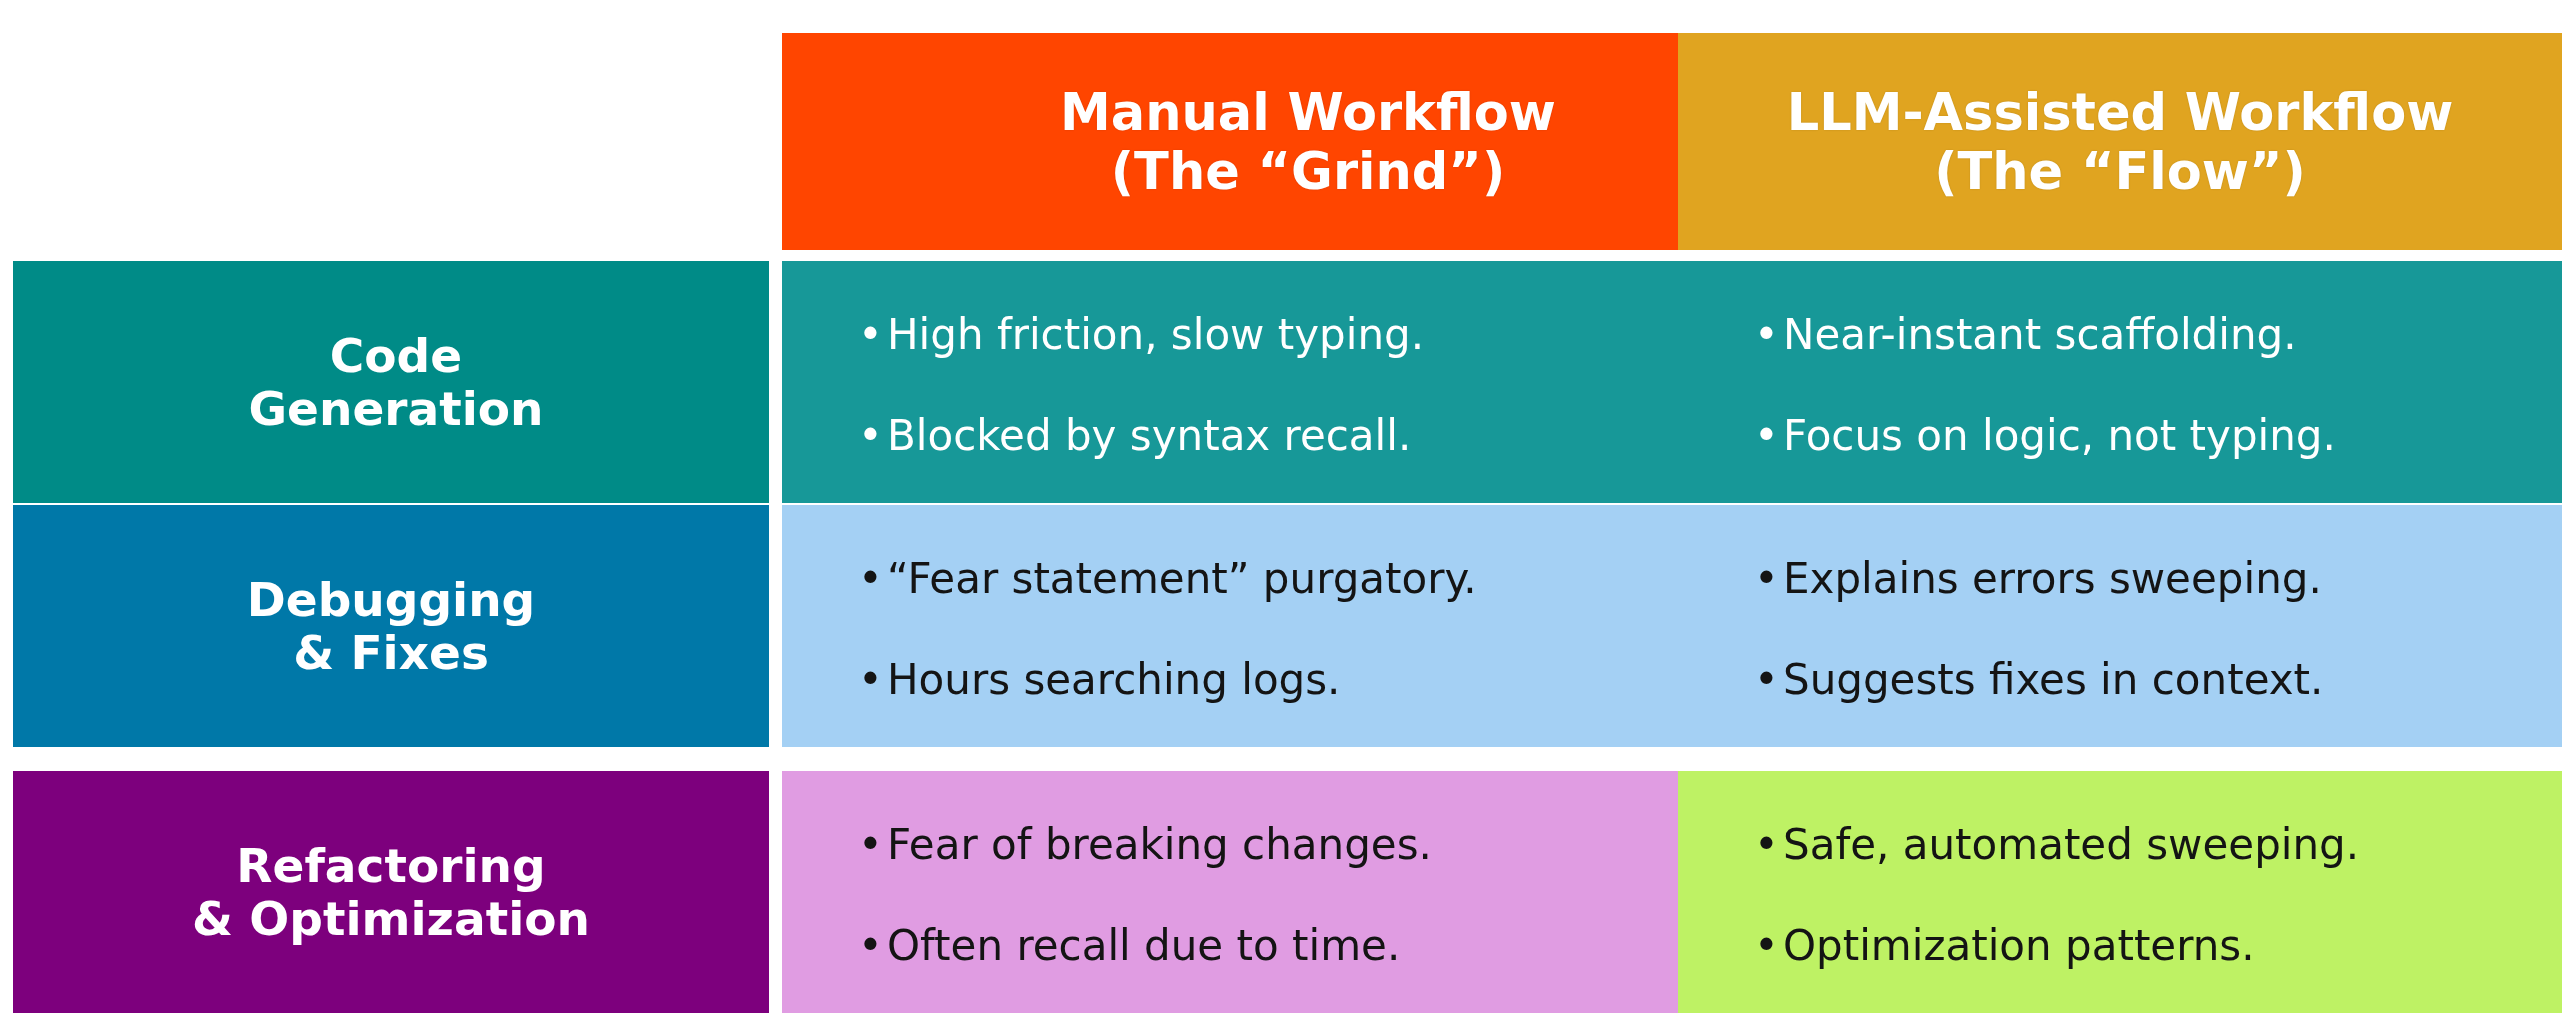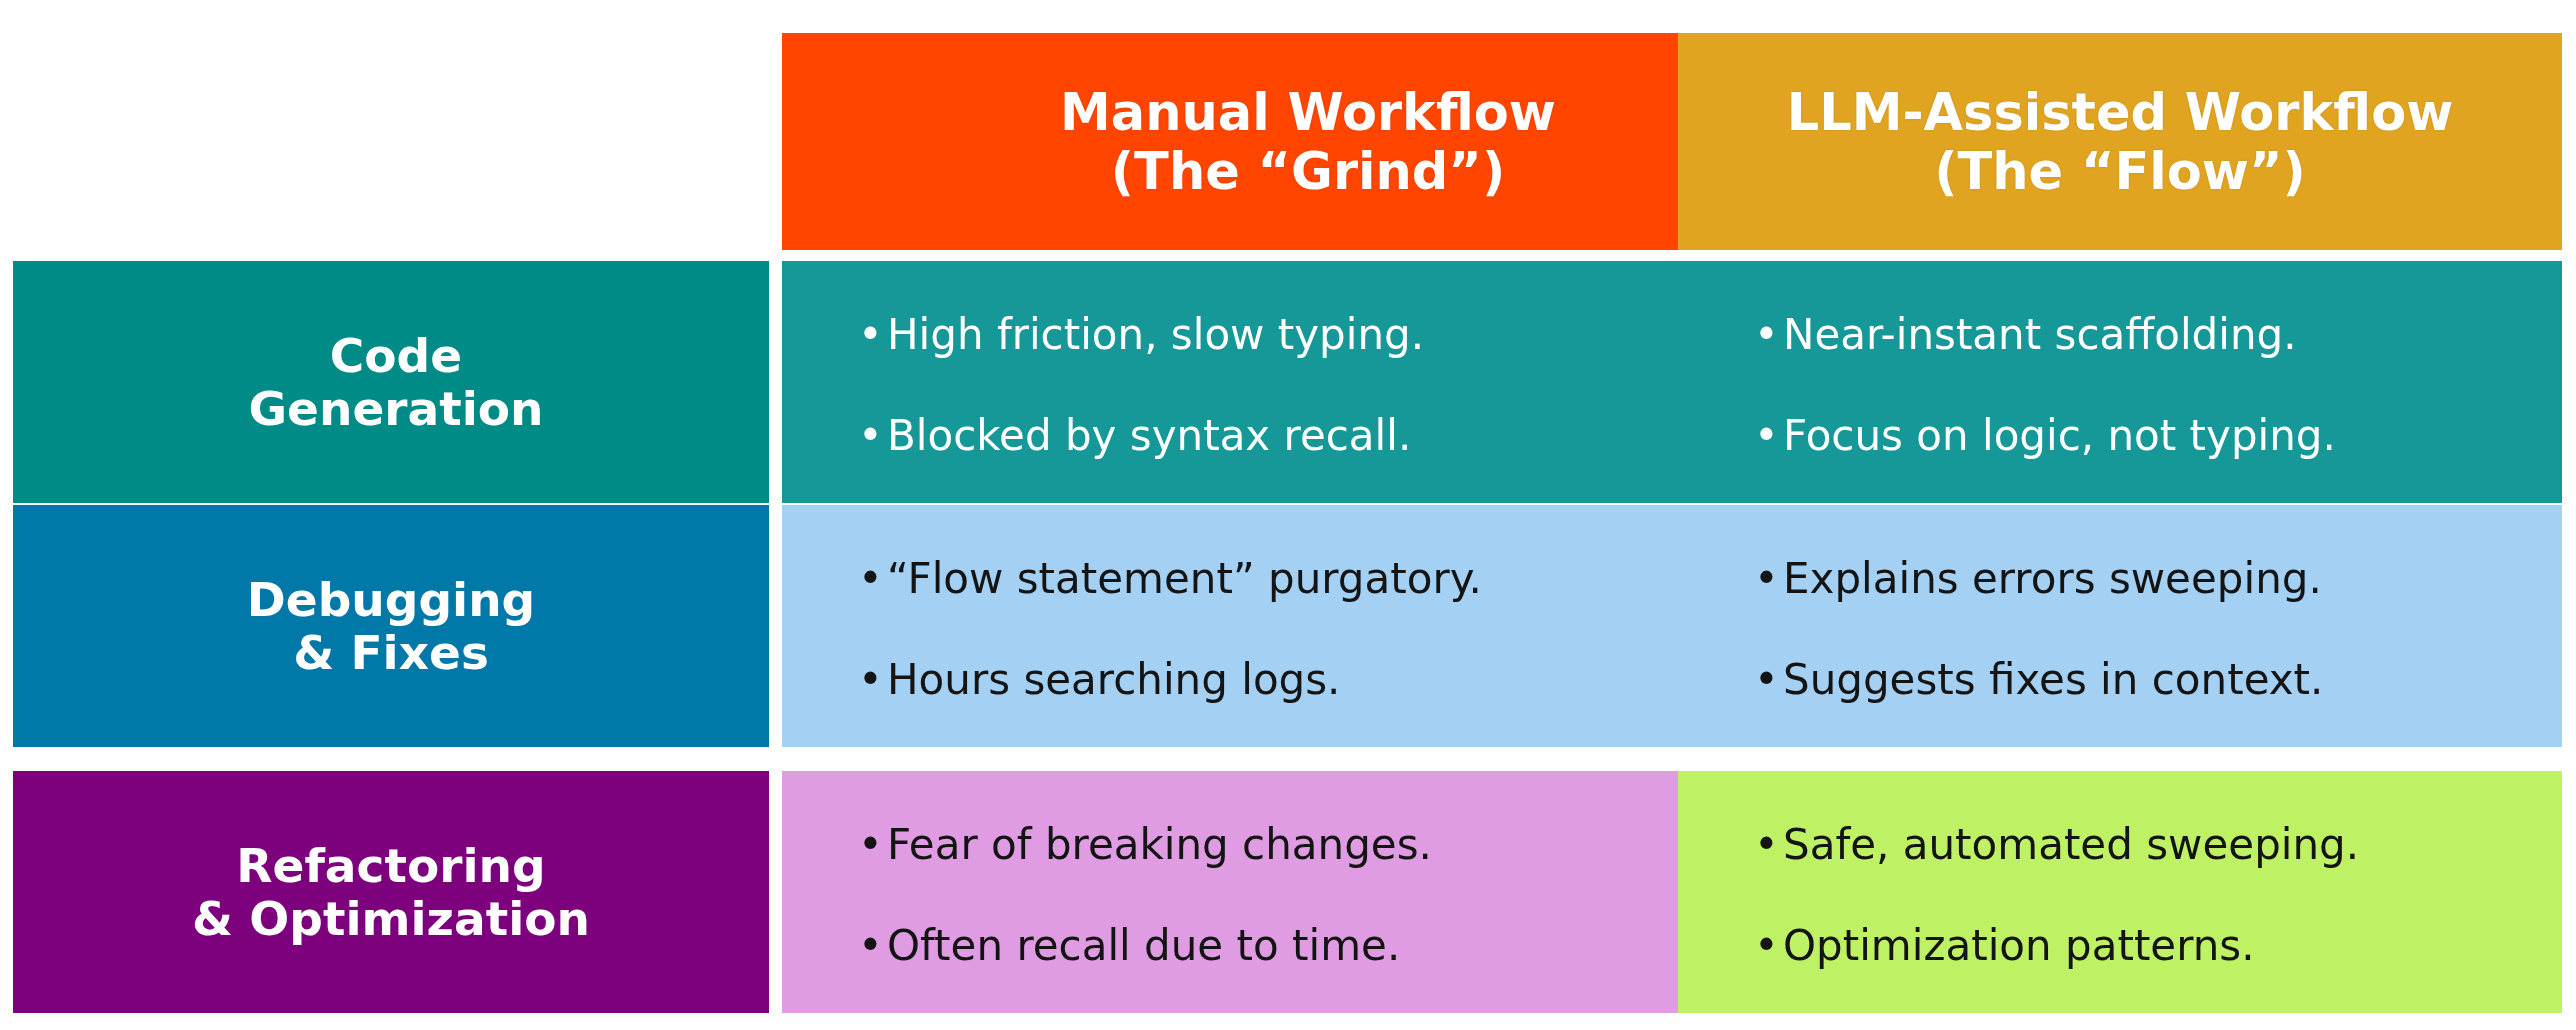--- a/index.html
+++ b/index.html
@@ -57,21 +57,21 @@
   <div class="bullet b2"><span class="dot">•</span><span>Focus on logic, not typing.</span></div>
 </div>
 
 <div class="cell rowlabel col0 r2" style="background:#0078A8">
   <div>
     <span class="line">Debugging</span>
     <span class="line">&amp; Fixes</span>
   </div>
 </div>
 <div class="cell col1 r2 dark" style="background:#A4D0F4">
-  <div class="bullet b1"><span class="dot">•</span><span>“Flow statement” purgatory.</span></div>
+  <div class="bullet b1"><span class="dot">•</span><span>“Fear statement” purgatory.</span></div>
   <div class="bullet b2"><span class="dot">•</span><span>Hours searching logs.</span></div>
 </div>
 <div class="cell col2 r2 dark" style="background:#A4D0F4">
   <div class="bullet b1"><span class="dot">•</span><span>Explains errors sweeping.</span></div>
   <div class="bullet b2"><span class="dot">•</span><span>Suggests fixes in context.</span></div>
 </div>
 
 <div class="cell rowlabel col0 r3" style="background:#7D007D">
   <div>
     <span class="line">Refactoring</span>

